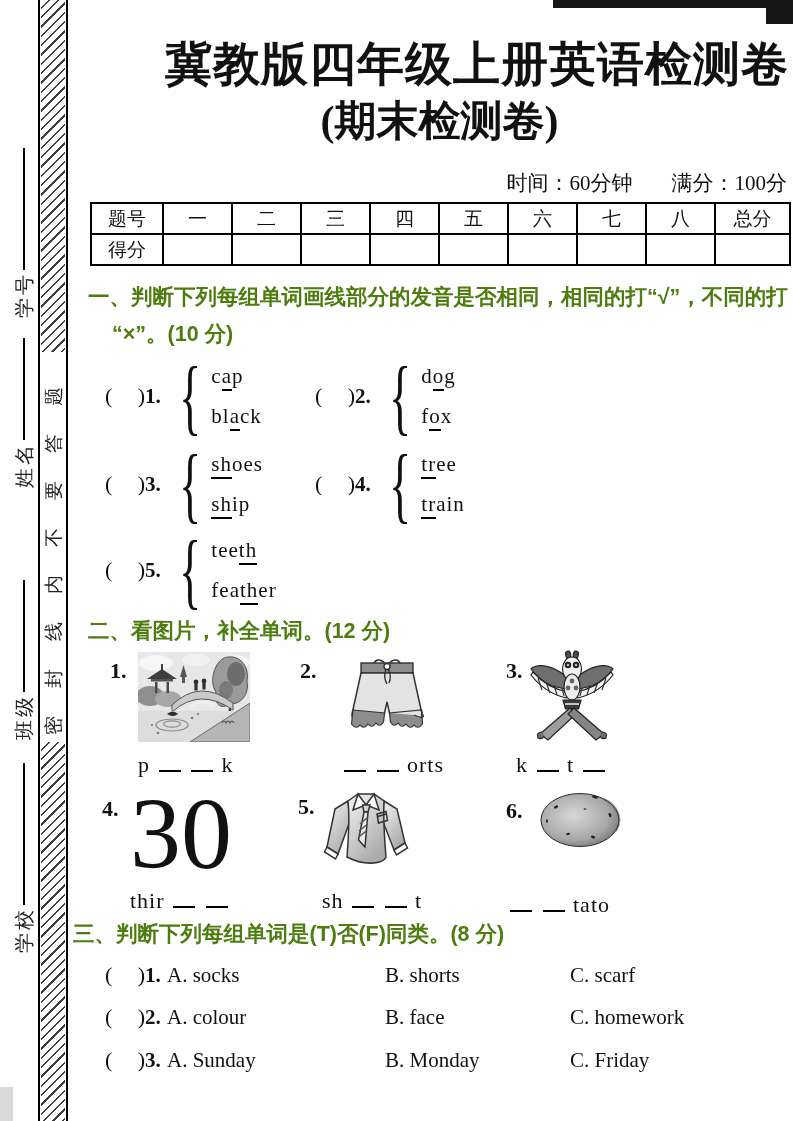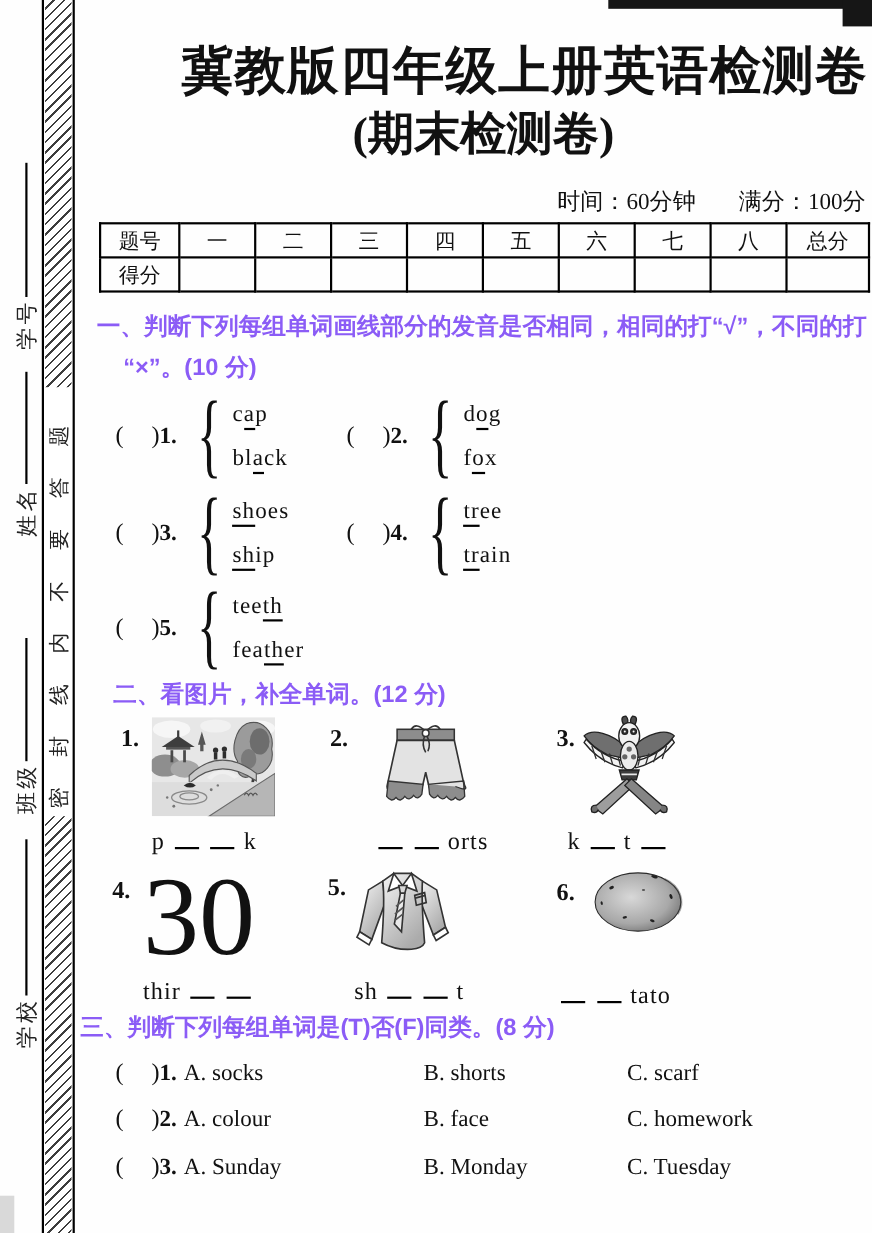--- a/index.html
+++ b/index.html
@@ -40,24 +40,24 @@
   .meta{position:absolute;top:169px;right:6px;font-size:21px;}
   .meta span{margin-left:26px;padding-left:13px;}
 
   
   .score-table{position:absolute;left:90px;top:202px;width:699px;border-collapse:collapse;
                table-layout:fixed;font-size:19px;}
   .score-table td{border:2px solid #000;height:29px;text-align:center;padding:0;}
 
   
   .shead{position:absolute;font-weight:bold;font-size:21.5px;line-height:29px;
-         font-family:"Liberation Sans","DejaVu Sans",sans-serif;color:#8b5cf6;}
+         font-family:"Liberation Sans","DejaVu Sans",sans-serif;color:#4d7c0f;}
   .h1a{left:88px;top:283px;width:702px;}
   .h1b{left:112px;top:320px;}
-  .h2{left:103px;top:617px;}
+  .h2{left:88px;top:617px;}
   .h3{left:73px;top:920px;}
 
   
   .s1item{position:absolute;display:flex;align-items:center;height:80px;font-size:21px;}
   .paren{display:inline-flex;width:40px;justify-content:space-between;font-size:22px;flex:none;}
   .inum{width:24px;font-weight:bold;font-size:21px;flex:none;}
   .brace{font-size:84px;line-height:80px;transform:scale(0.55,1.02);flex:none;
          font-weight:400;margin:0 1px;}
   .pair{display:flex;flex-direction:column;gap:15px;letter-spacing:1px;}
   .ul{border-bottom:2px solid #000;padding-bottom:1px;}
@@ -408,16 +408,16 @@
   <div class="s3row r3">
     <span class="pncell">
         <span class="paren">
           <span>(</span>
           <span>)</span>
         </span>
         <b class="inum">3.</b>
       </span>
     <span>A. Sunday</span>
     <span>B. Monday</span>
-    <span>C. Tuesday</span>
+    <span>C. Friday</span>
   </div>
 
 </div>
 
 </body></html>

